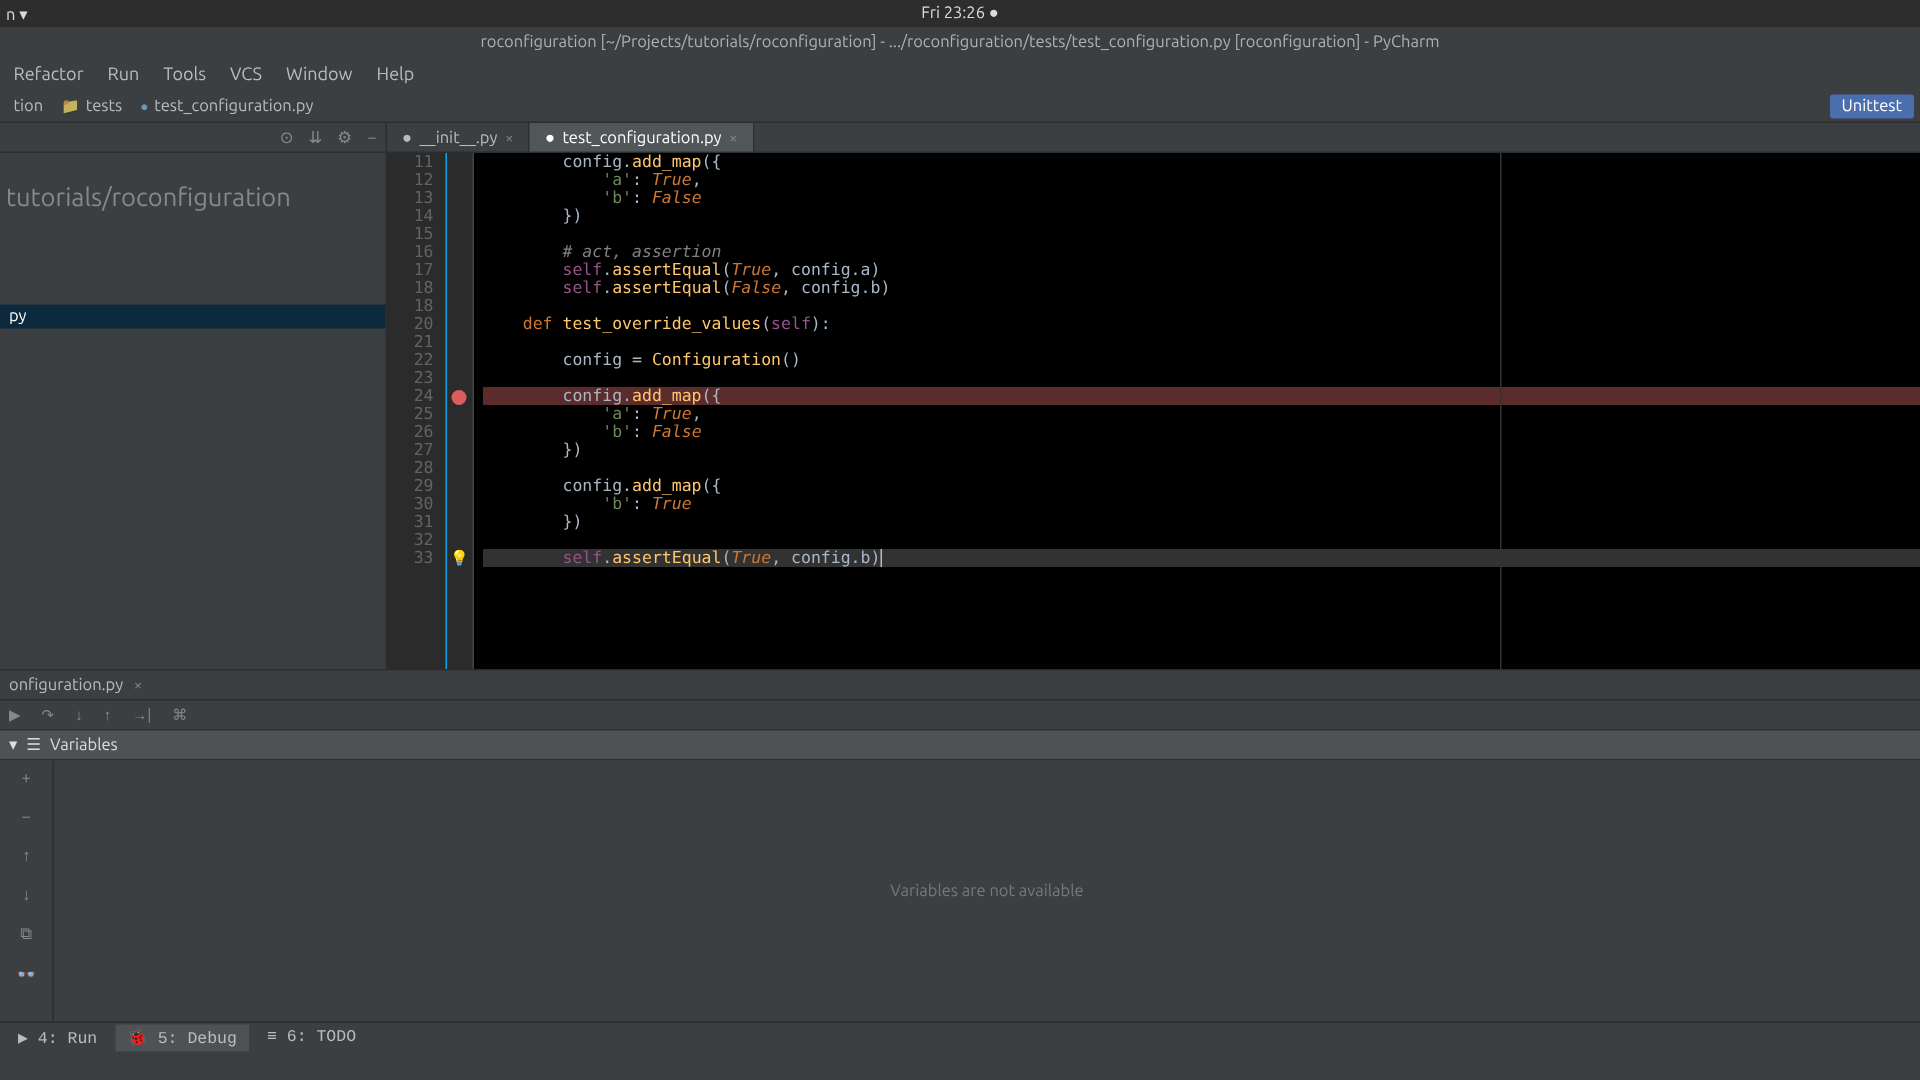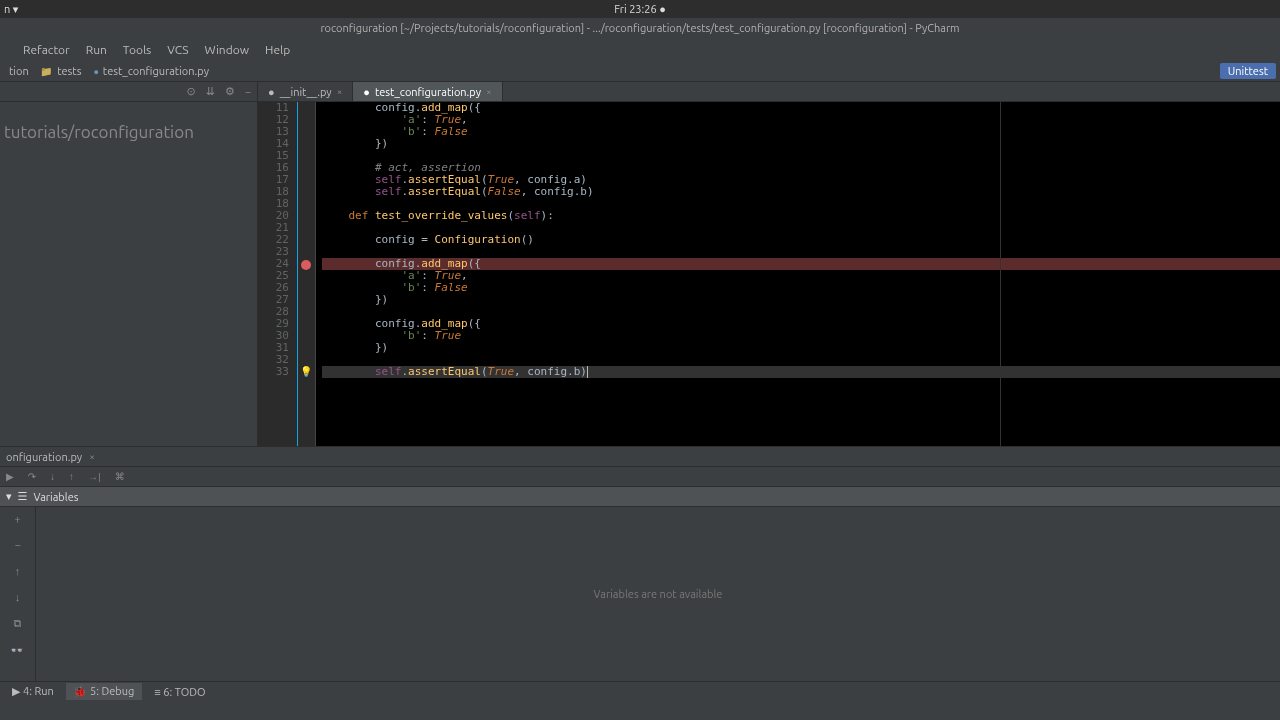--- a/index.html
+++ b/index.html
@@ -31,21 +31,21 @@
     align-items: center;
     justify-content: center;
     color: #b0b0b0;
     font-size: 11px;
   }
   .menu-bar {
     background: #3c3f41;
     height: 22px;
     display: flex;
     align-items: center;
-    padding-left: 16px;
+    padding-left: 2px;
     gap: 2px;
   }
   .menu-item {
     padding: 3px 7px;
     color: #bbbbbb;
     font-size: 12px;
     cursor: pointer;
   }
   .nav-bar {
     background: #3c3f41;
@@ -272,20 +272,21 @@
     gap: 4px;
     font-size: 11px;
   }
   .bottom-tab {
     padding: 2px 8px;
     color: #bbb;
     display: flex;
     align-items: center;
     gap: 4px;
     cursor: pointer;
+    font-family: Liberation Mono, monospace;
   }
   .bottom-tab.active {
     background: #4e5254;
   }
   .bulb {
     position: absolute;
     color: #f0a732;
     font-size: 10px;
   }
 </style>
@@ -331,20 +332,21 @@
   <div class="project-pane">
     <div class="project-header">
       <span class="icon">⊙</span>
       <span class="icon">⇊</span>
       <span class="icon">⚙</span>
       <span class="icon">−</span>
     </div>
     <div class="project-content">
       <span>tutorials/roconfiguration</span>
     </div>
+    <div class="project-selected">py</div>
   </div>
 
   <div class="editor-pane">
     <div class="editor-tabs">
       <div class="editor-tab">
         <span class="py-icon">●</span>
         <span>__init__.py</span>
         <span class="tab-close">×</span>
       </div>
       <div class="editor-tab active">

